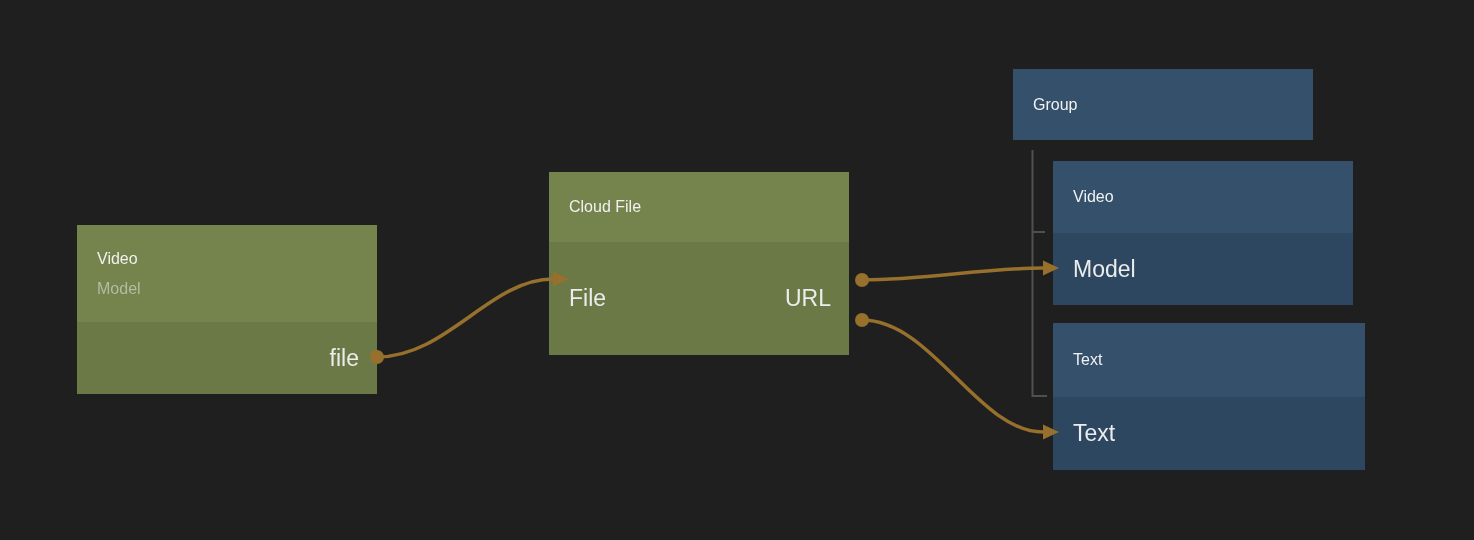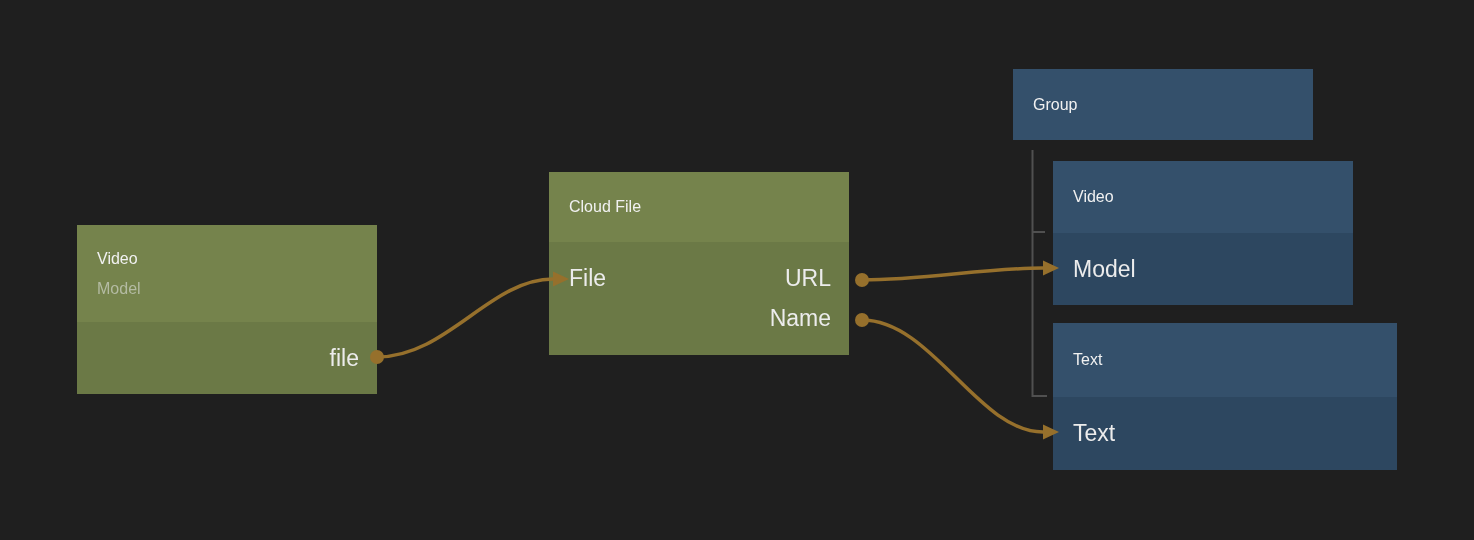--- a/index.html
+++ b/index.html
@@ -78,44 +78,41 @@
 
   <div class="node green" style="left:549px;top:172px;width:300px;">
     <div class="node-header" style="height:70px">
       <div class="node-title">Cloud File</div>
     </div>
     <div class="node-body" style="height:113px">
       <div class="port-row split">
         <span>File</span>
         <span>URL</span>
       </div>
-      <div class="port-row right">
-        <span>Name</span>
-      </div>
     </div>
   </div>
 
   <div class="node blue" style="left:1013px;top:69px;width:300px;">
     <div class="node-header" style="height:71px">
       <div class="node-title">Group</div>
     </div>
   </div>
 
   <div class="node blue" style="left:1053px;top:161px;width:300px;">
     <div class="node-header" style="height:72px">
       <div class="node-title">Video</div>
     </div>
     <div class="node-body" style="height:72px">
       <div class="port-row left">
         <span>Model</span>
       </div>
     </div>
   </div>
 
-  <div class="node blue" style="left:1053px;top:323px;width:344px;">
+  <div class="node blue" style="left:1053px;top:323px;width:312px;">
     <div class="node-header" style="height:74px">
       <div class="node-title">Text</div>
     </div>
     <div class="node-body" style="height:73px">
       <div class="port-row left">
         <span>Text</span>
       </div>
     </div>
   </div>
 

